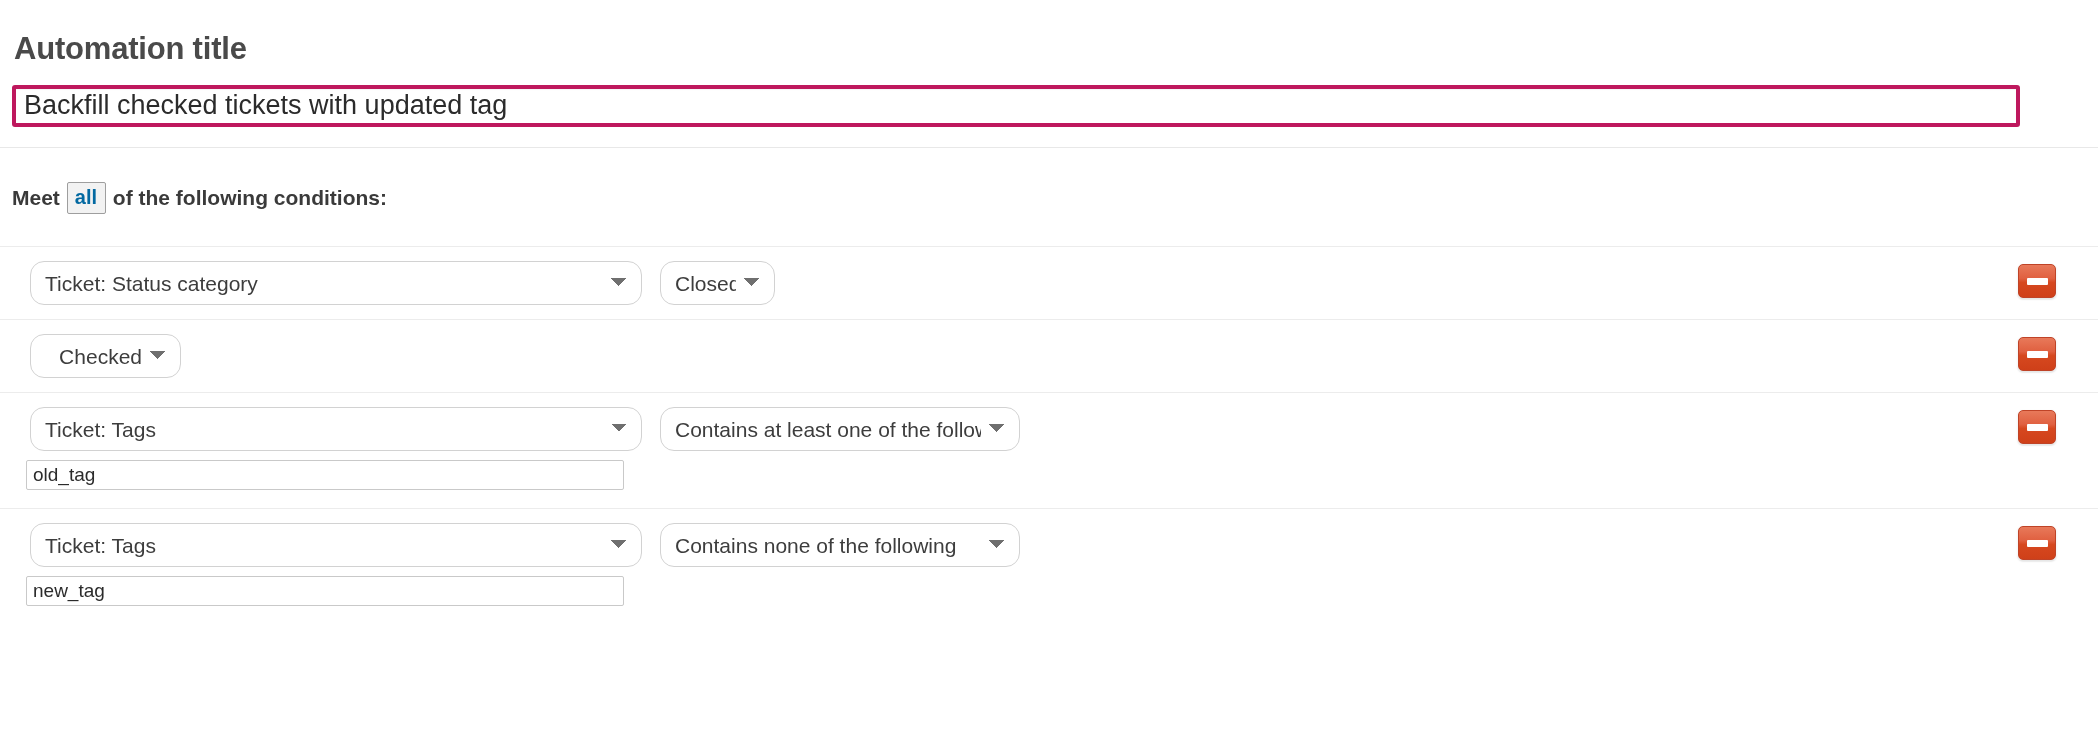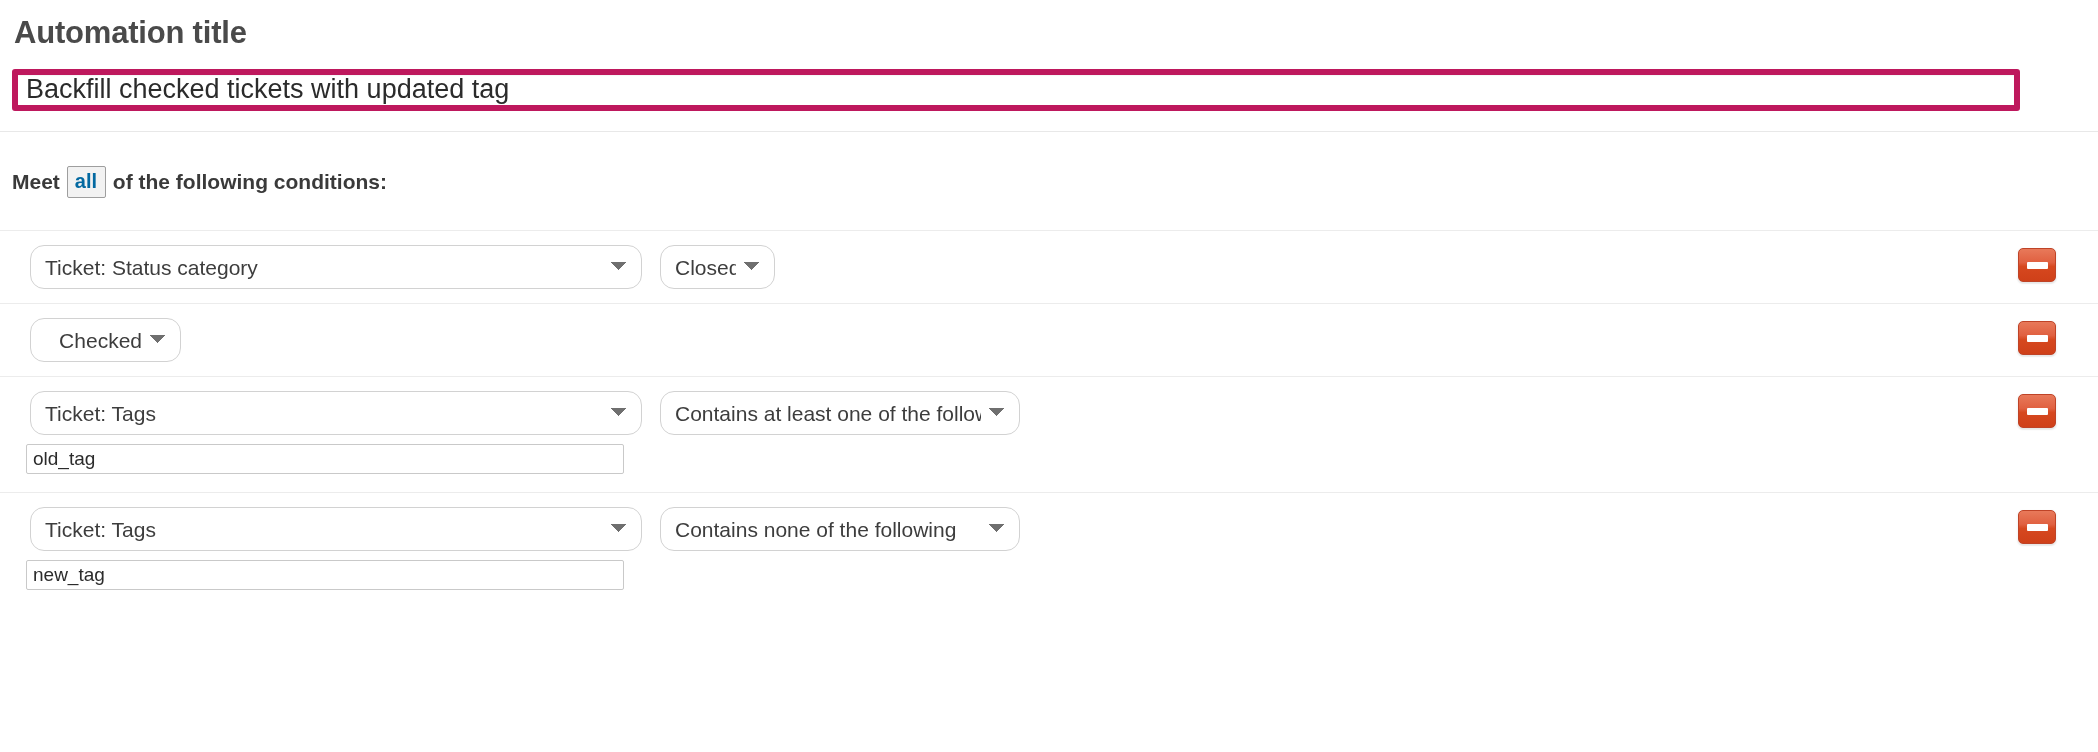--- a/index.html
+++ b/index.html
@@ -24,29 +24,29 @@
 
   
   .title-block {
     padding: 14px 12px 0 12px;
   }
   .page-title {
     font-size: 31px;
     font-weight: bold;
     color: #4a4a4a;
     line-height: 1.2;
-    margin: 0 0 18px 2px;
+    margin: 16px 0 18px 2px;
     letter-spacing: -0.2px;
   }
   .title-input {
     display: block;
     width: 2008px;
     height: 42px;
     box-sizing: border-box;
-    border: 6px solid #be185d;
+    border: 4px solid #be185d;
     border-radius: 3px;
     background: #ffffff;
     font-family: "Liberation Sans", sans-serif;
     font-size: 27px;
     color: #2b2b2b;
     padding: 2px 8px 4px 8px;
     outline: none;
     box-shadow: inset 0 1px 1px rgba(0,0,0,0.04);
   }
 

